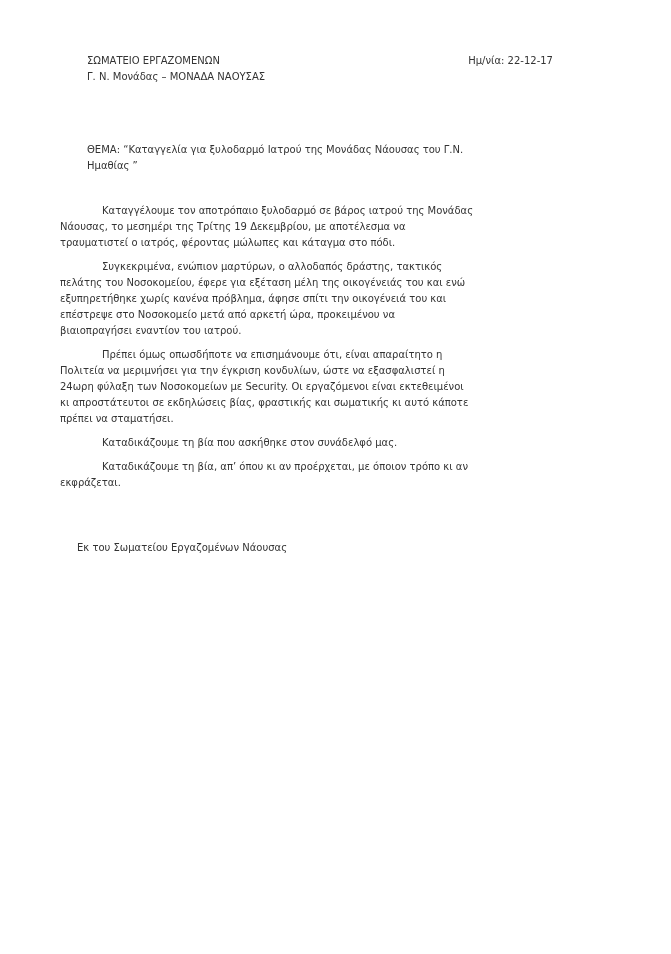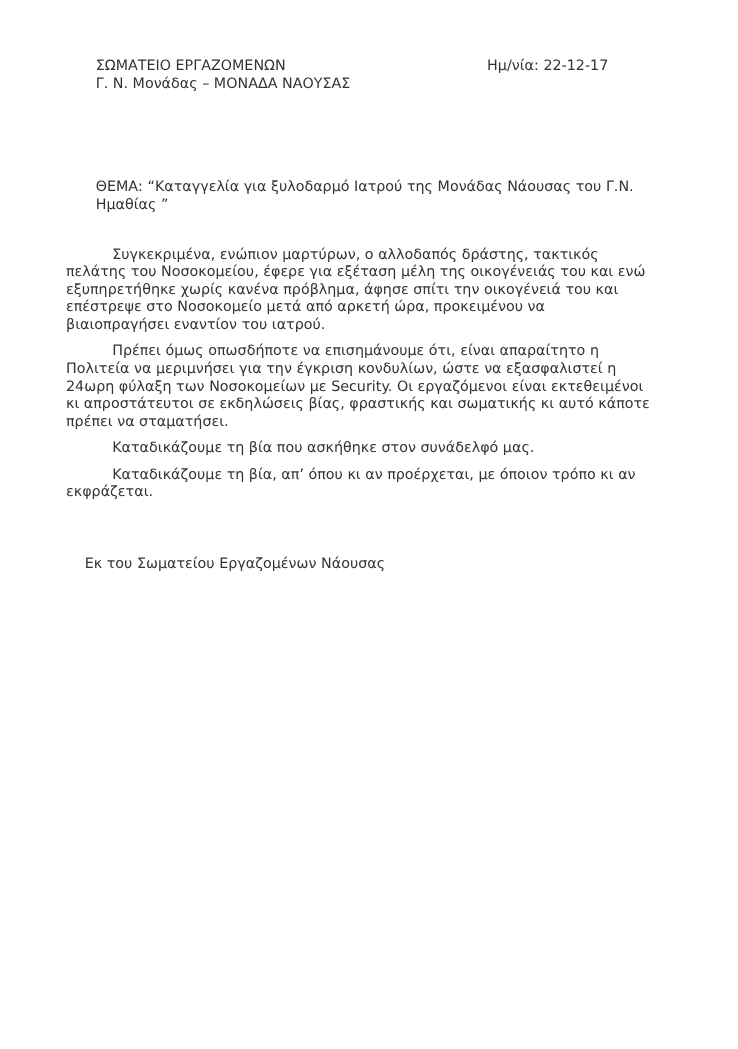--- a/index.html
+++ b/index.html
@@ -6,41 +6,41 @@
     margin: 0;
     padding: 0;
     background: #ffffff;
   }
   .page {
     position: relative;
     width: 671px;
     height: 676px;
     background: #ffffff;
     font-family: "DejaVu Sans", "Liberation Sans", sans-serif;
-    font-size: 13px;
+    font-size: 10px;
     line-height: 16px;
     color: #333333;
     overflow: hidden;
     box-sizing: border-box;
   }
   .header {
     display: flex;
     justify-content: space-between;
     align-items: flex-start;
     padding: 53px 118px 0 87px;
   }
   .org-block div {
     white-space: pre;
   }
   .date {
     white-space: pre;
     text-align: right;
   }
   .subject {
-    margin: 78px 0 29px 87px;
+    margin: 57px 0 29px 87px;
     white-space: pre;
   }
   .body-text {
     margin-left: 60px;
   }
   .para {
     margin: 0 0 8px 0;
     text-indent: 42px;
     white-space: pre;
   }
@@ -58,20 +58,23 @@
       <div>ΣΩΜΑΤΕΙΟ ΕΡΓΑΖΟΜΕΝΩΝ</div>
       <div>Γ. Ν. Μονάδας – ΜΟΝΑΔΑ ΝΑΟΥΣΑΣ</div>
     </div>
     <div class="date">Ημ/νία: 22-12-17</div>
   </div>
 
   <div class="subject">ΘΕΜΑ: “Καταγγελία για ξυλοδαρμό Ιατρού της Μονάδας Νάουσας του Γ.Ν.
 Ημαθίας ”</div>
 
   <div class="body-text">
+      <p class="para">Καταγγέλουμε τον αποτρόπαιο ξυλοδαρμό σε βάρος ιατρού της Μονάδας
+Νάουσας, το μεσημέρι της Τρίτης 19 Δεκεμβρίου, με αποτέλεσμα να
+τραυματιστεί ο ιατρός, φέροντας μώλωπες και κάταγμα στο πόδι.</p>
       <p class="para">Συγκεκριμένα, ενώπιον μαρτύρων, ο αλλοδαπός δράστης, τακτικός
 πελάτης του Νοσοκομείου, έφερε για εξέταση μέλη της οικογένειάς του και ενώ
 εξυπηρετήθηκε χωρίς κανένα πρόβλημα, άφησε σπίτι την οικογένειά του και
 επέστρεψε στο Νοσοκομείο μετά από αρκετή ώρα, προκειμένου να
 βιαιοπραγήσει εναντίον του ιατρού.</p>
       <p class="para">Πρέπει όμως οπωσδήποτε να επισημάνουμε ότι, είναι απαραίτητο η
 Πολιτεία να μεριμνήσει για την έγκριση κονδυλίων, ώστε να εξασφαλιστεί η
 24ωρη φύλαξη των Νοσοκομείων με Security. Οι εργαζόμενοι είναι εκτεθειμένοι
 κι απροστάτευτοι σε εκδηλώσεις βίας, φραστικής και σωματικής κι αυτό κάποτε
 πρέπει να σταματήσει.</p>

